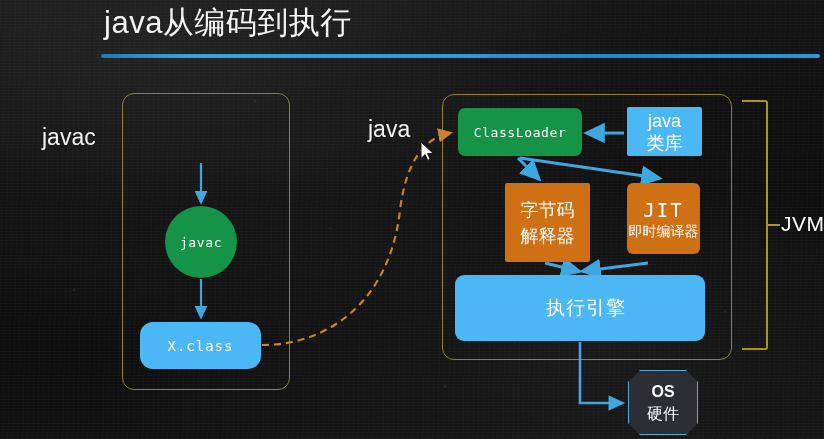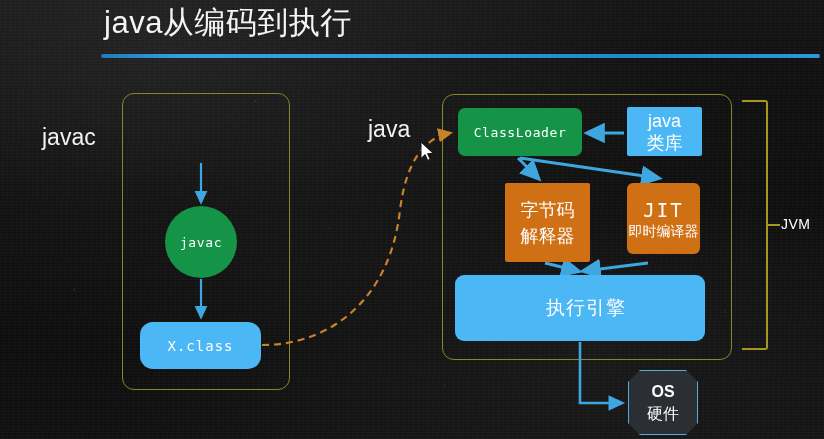--- a/index.html
+++ b/index.html
@@ -85,21 +85,21 @@
     left: 766px;
     top: 224px;
     width: 14px;
     height: 2px;
     background: #a8971f;
   }
   #jvm-label {
     position: absolute;
     left: 781px;
     top: 212px;
-    font-size: 14px;
+    font-size: 21px;
     line-height: 24px;
     color: #ffffff;
     letter-spacing: 0.5px;
     white-space: nowrap;
     text-align: right;
   }
 
   
   .side-label {
     position: absolute;

